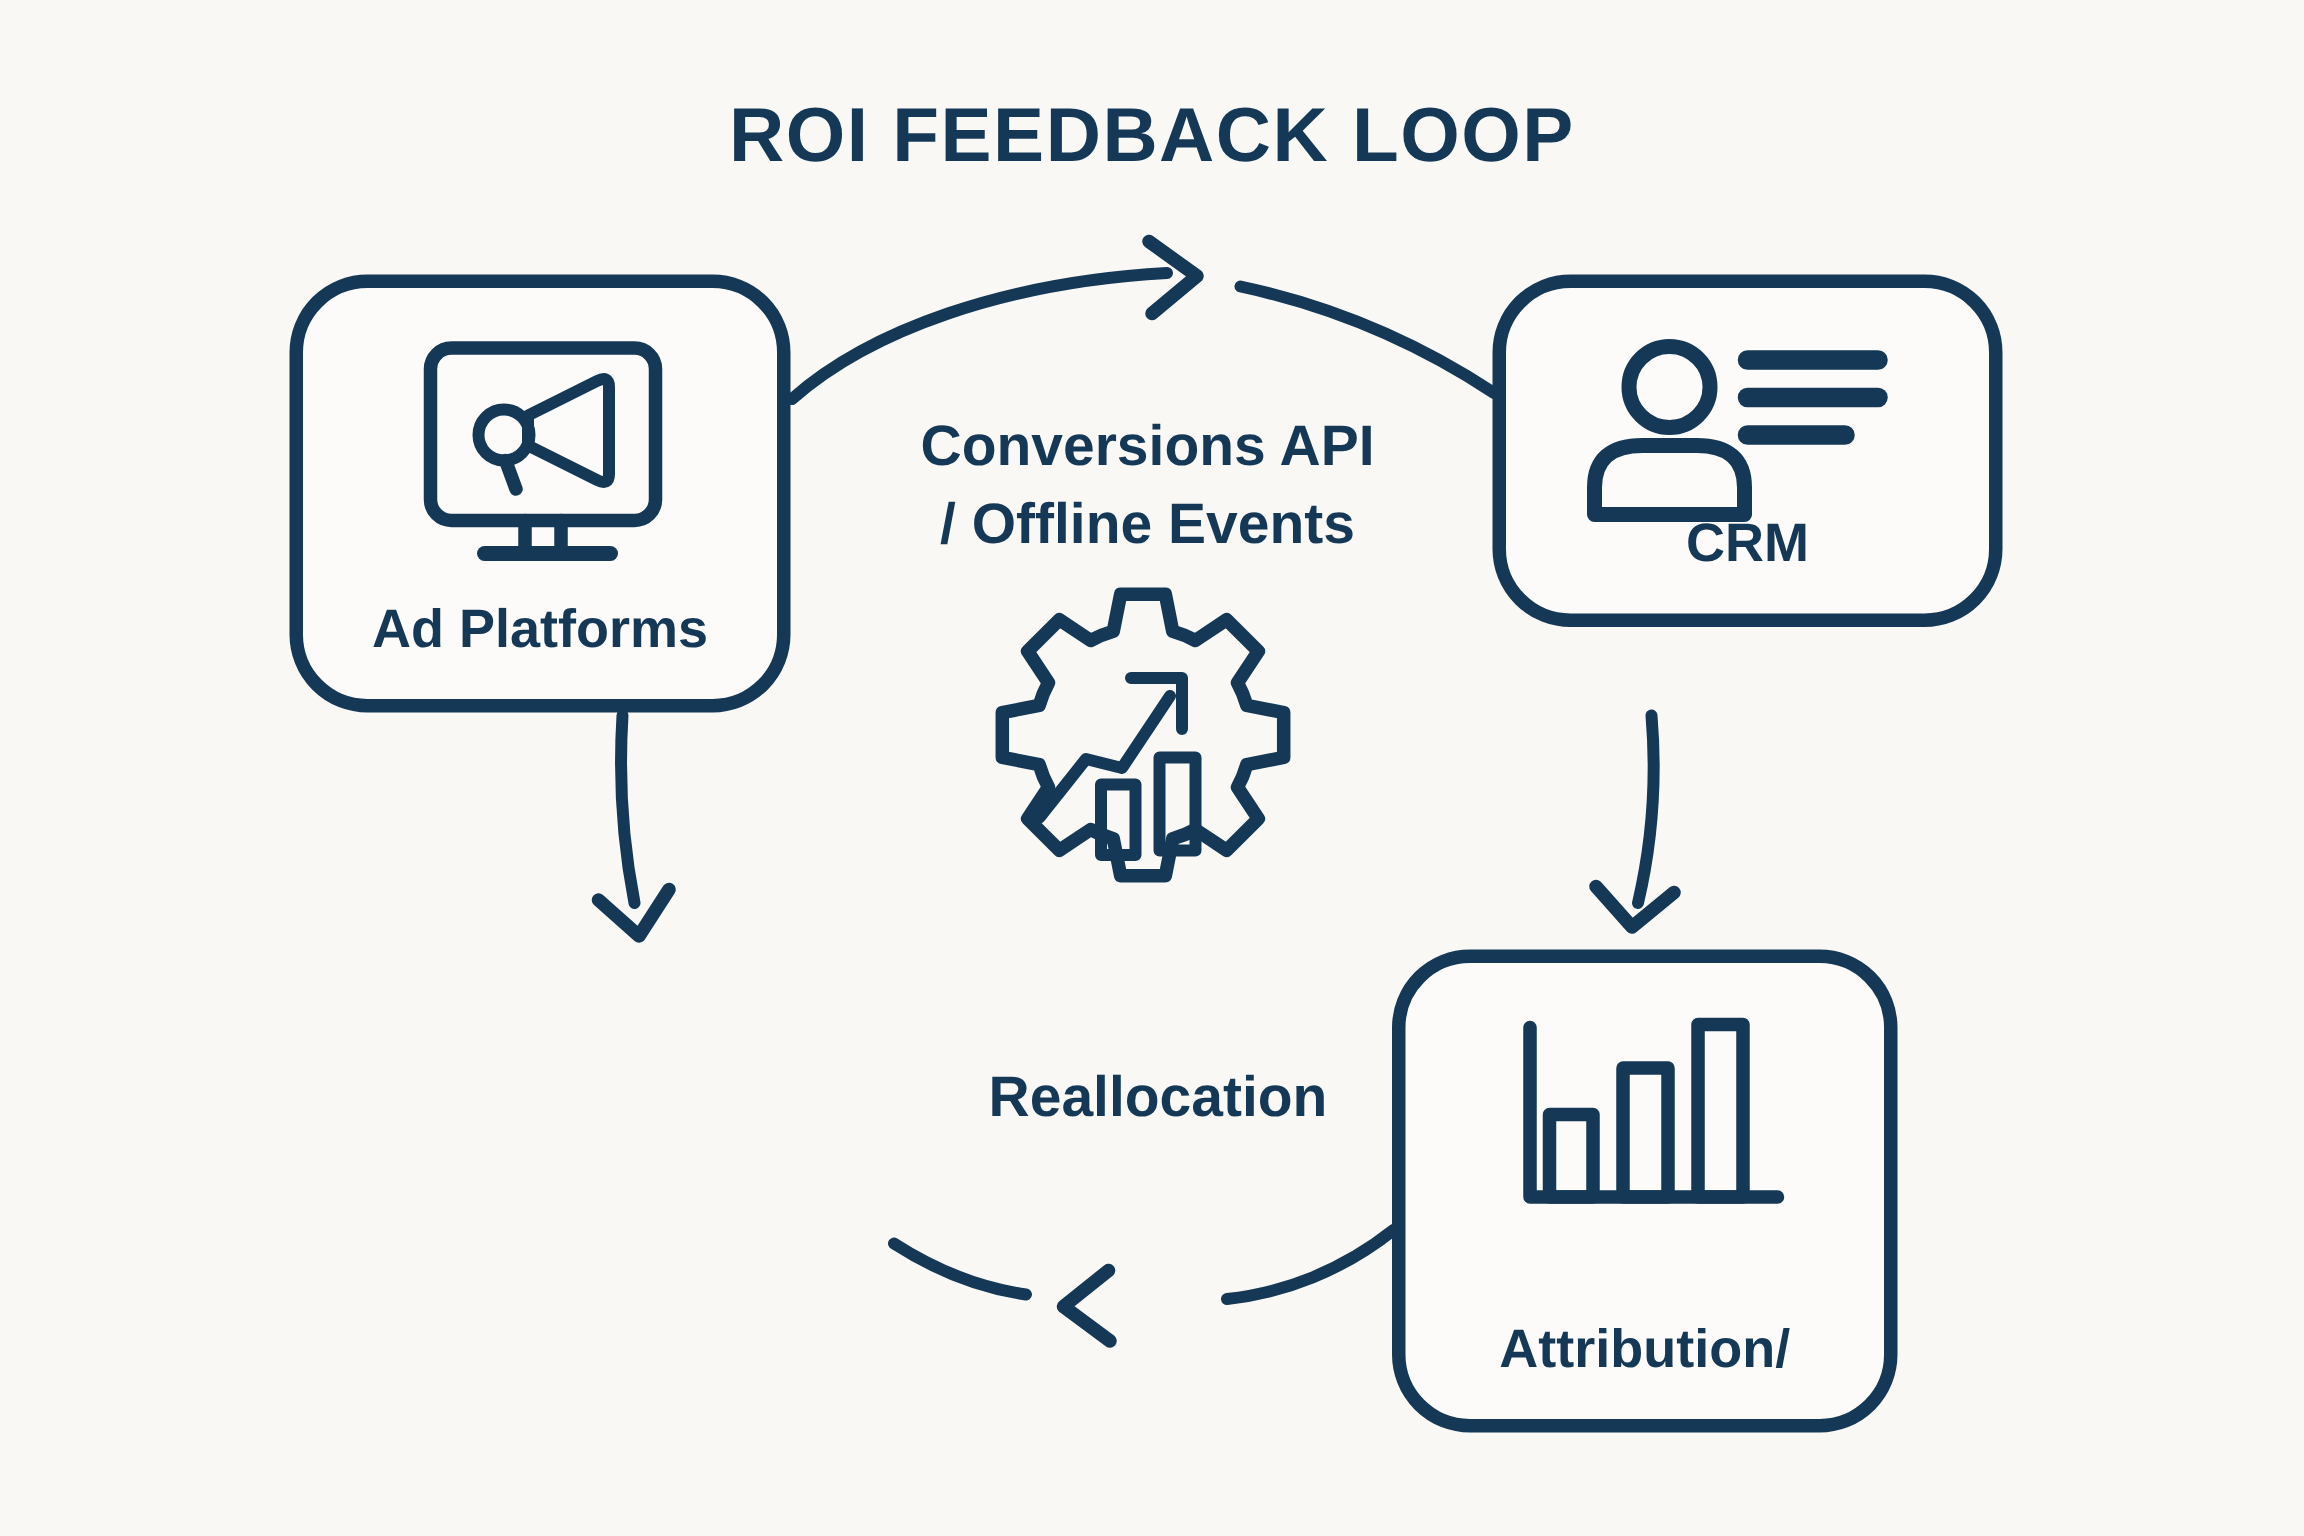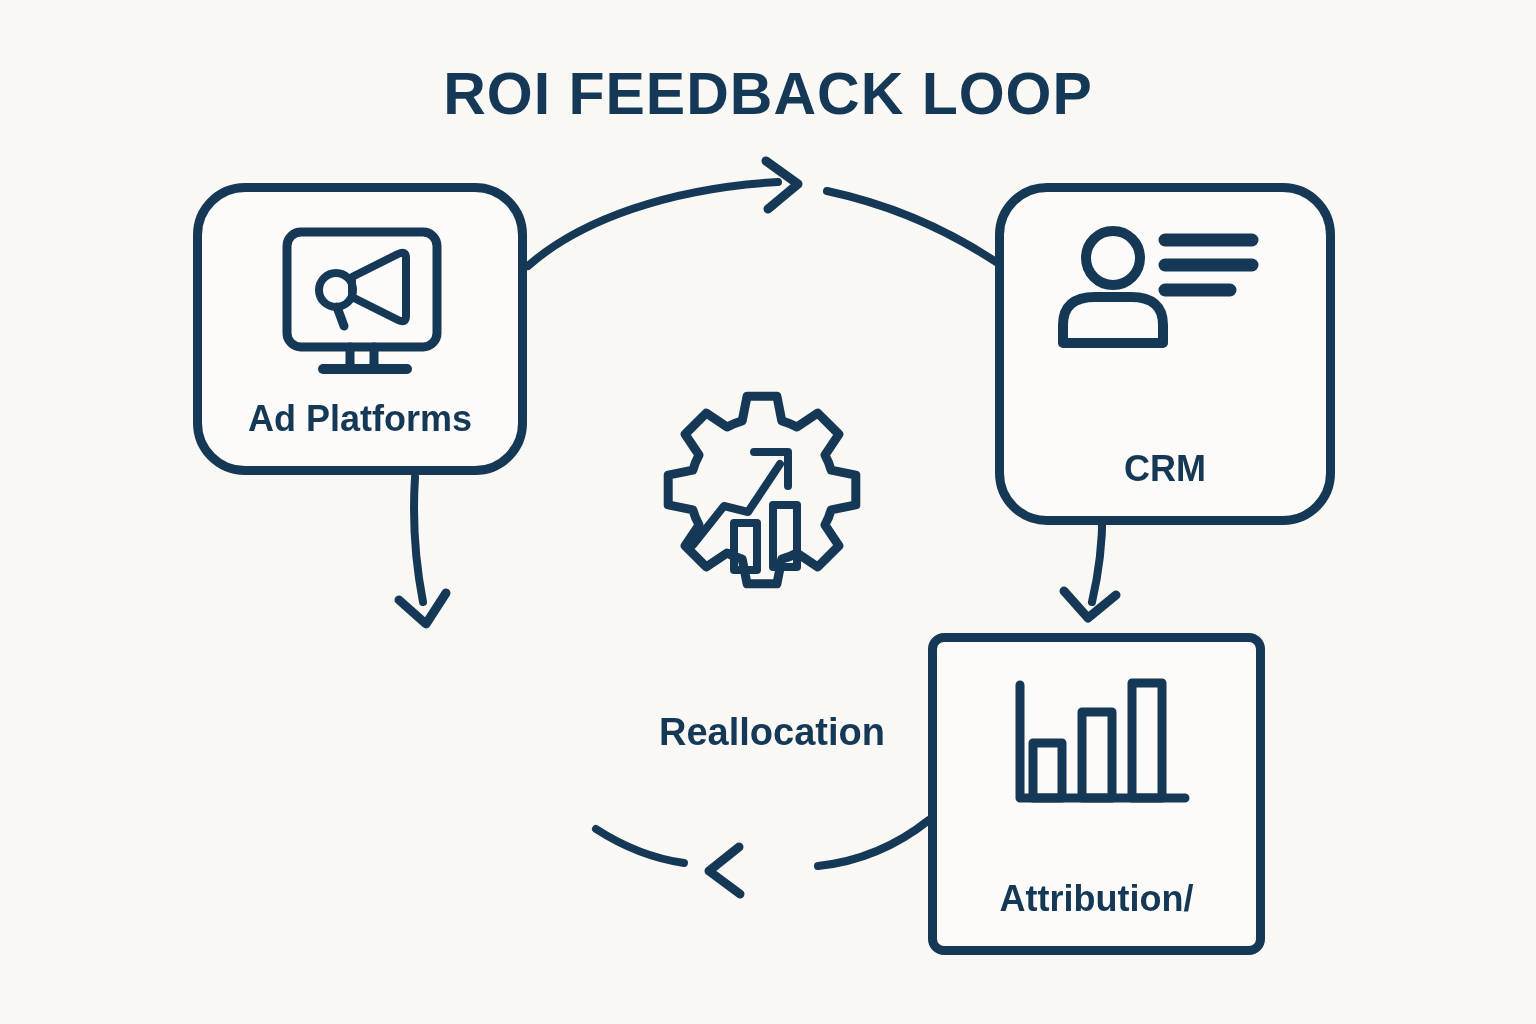--- a/index.html
+++ b/index.html
@@ -10,21 +10,21 @@
   .stage{
     position:relative;
     width:1536px;height:1024px;
     overflow:hidden;
     background:var(--background,#faf8f5);
     color:var(--ink,#143855);
   }
   .title{
     position:absolute;left:0;top:60px;width:100%;
     margin:0;text-align:center;
-    font-size:59px;font-weight:800;letter-spacing:1px;
+    font-size:51px;font-weight:800;letter-spacing:1px;
     color:var(--ink,#143855);
   }
   .overlay{
     position:absolute;left:0;top:0;width:1536px;height:1024px;
     color:var(--ink,#143855);
   }
   .node{
     position:absolute;
     border:9px solid var(--ink,#143855);
     border-radius:52px;
@@ -33,23 +33,23 @@
     padding-left:44px;
   }
   .node svg{position:absolute;left:0;top:0;color:var(--ink,#143855);}
   .node .label{
     position:absolute;left:0;right:0;bottom:22px;
     text-align:center;
     font-size:36px;font-weight:700;line-height:50px;
     color:var(--ink,#143855);
   }
   #node-ad{left:193px;top:183px;width:334px;height:292px;}
-  #node-crm{left:995px;top:183px;width:340px;height:342px;}
+  #node-crm{left:995px;top:183px;width:340px;height:235px;}
   #node-budget{left:258px;top:633px;width:337px;height:320px;}
-  #node-attribution{left:928px;top:633px;width:337px;height:322px;border-radius:16px;}
+  #node-attribution{left:928px;top:633px;width:337px;height:322px;}
   .flow-label{
     position:absolute;
     text-align:center;
     font-size:38px;font-weight:700;line-height:52px;
     color:var(--ink,#143855);
   }
   #flow-label-top{left:515px;top:272px;width:500px;}
   #flow-label-bottom{left:572px;top:706px;width:400px;}
   .stroke-art{fill:none;stroke:currentColor;stroke-linecap:round;stroke-linejoin:round;}
 </style>
@@ -131,17 +131,21 @@
       <path class="stroke-art" stroke-width="9" d="M 92 52 V 165 M 92 165 H 257"></path>
       <rect class="stroke-art" stroke-width="9" x="105" y="110" width="29" height="55"></rect>
       <rect class="stroke-art" stroke-width="9" x="154" y="79" width="30" height="86"></rect>
       <rect class="stroke-art" stroke-width="9" x="204" y="50" width="30" height="115"></rect>
     </svg>
     <div class="label">
       <div>Attribution/</div>
     </div>
   </div>
 
+  <div class="flow-label" id="flow-label-top">
+    <div>Conversions API</div>
+    <div>/ Offline Events</div>
+  </div>
   <div class="flow-label" id="flow-label-bottom">
     <div>Reallocation</div>
   </div>
 
 </div>
 
 </body></html>

